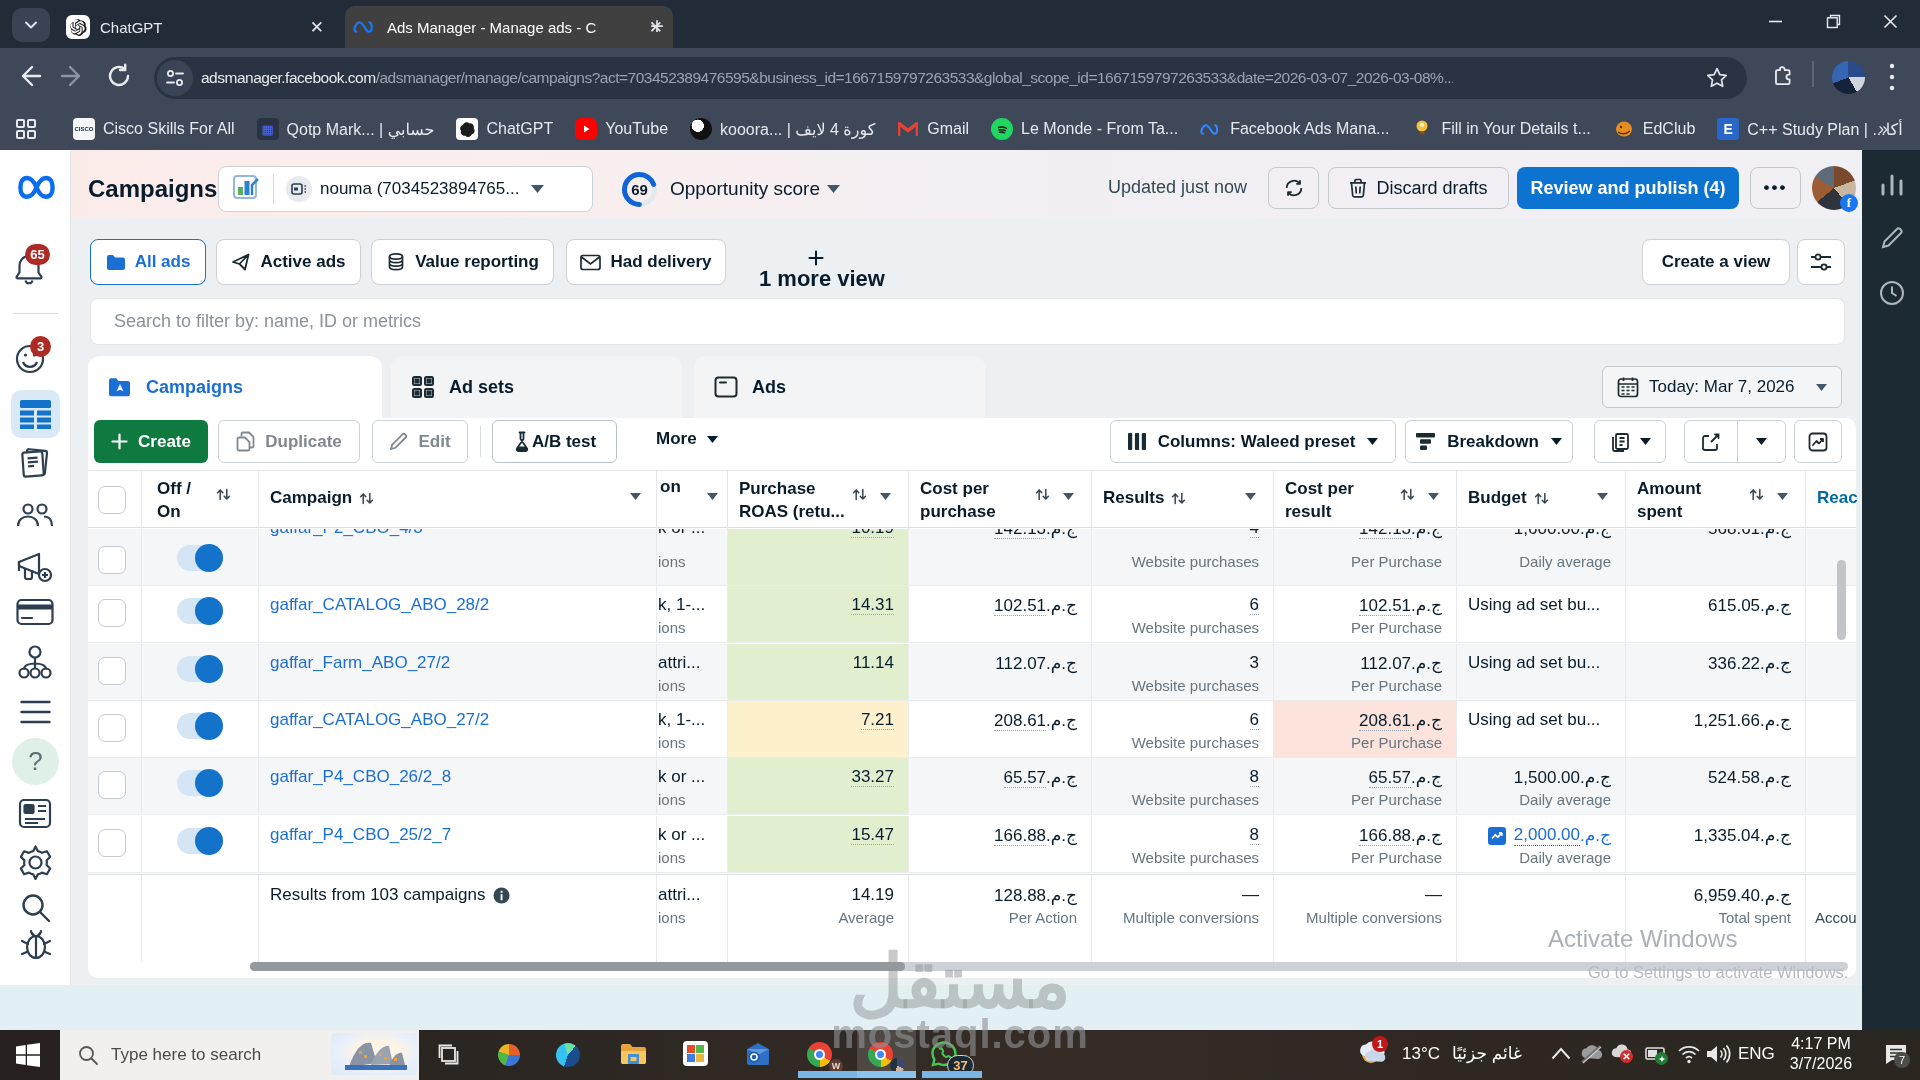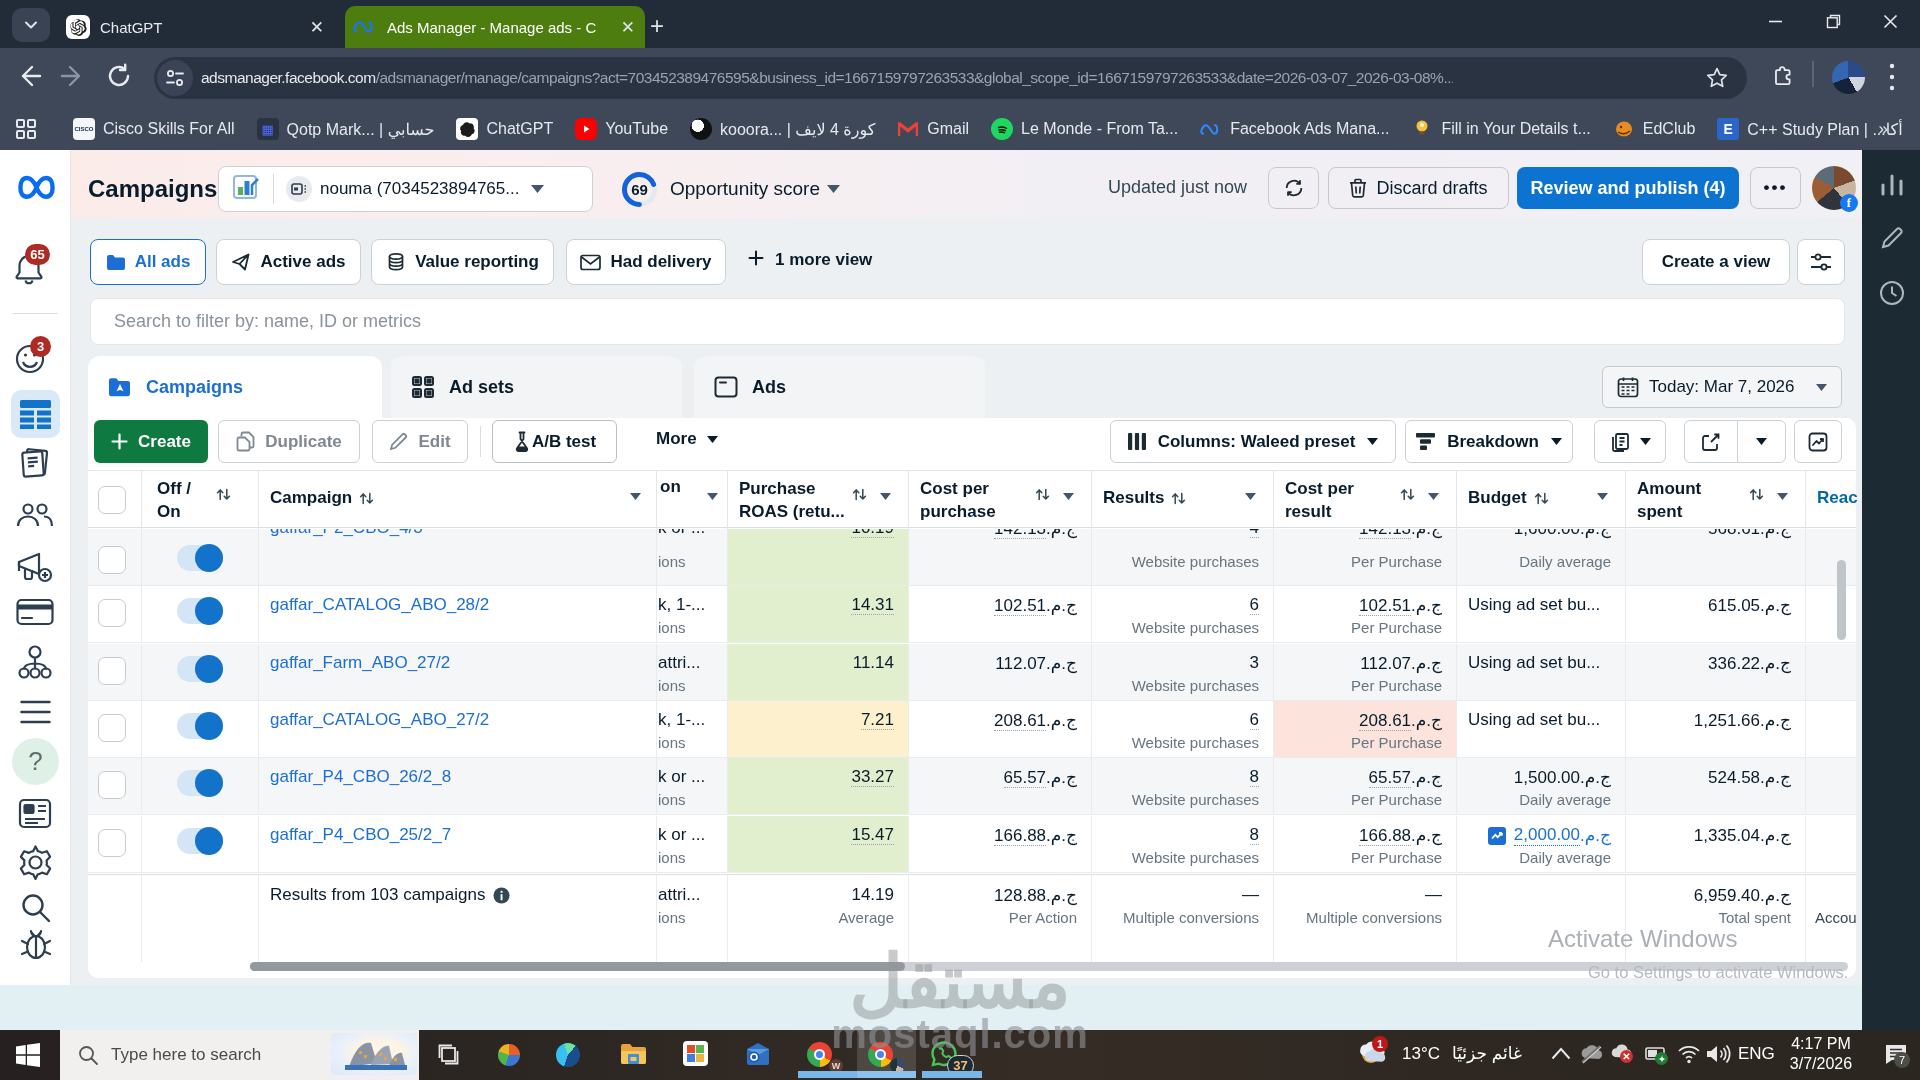--- a/index.html
+++ b/index.html
@@ -5,21 +5,21 @@
 * { margin:0; padding:0; box-sizing:border-box; }
 html,body { width:1920px; height:1080px; overflow:hidden; }
 body { font-family:"Liberation Sans", sans-serif; position:relative; background:#fff; }
 .abs { position:absolute; }
 svg { display:block; }
 
 
 #tabstrip { position:absolute; left:0; top:0; width:1920px; height:48px; background:#222b38; }
 .tabchev { position:absolute; left:12px; top:8px; width:38px; height:34px; background:#394353; border-radius:10px; color:#dfe3e8; display:flex; align-items:center; justify-content:center; }
 .tab1 { position:absolute; left:58px; top:8px; width:278px; height:38px; color:#e8eaed; display:flex; align-items:center; }
-.tab2 { position:absolute; left:345px; top:6px; width:300px; height:42px; background:#4d7c0f; border-radius:10px 10px 0 0; color:#fff; display:flex; align-items:center; }
+.tab2 { position:absolute; left:345px; top:6px; width:328px; height:42px; background:#404040; border-radius:10px 10px 0 0; color:#fff; display:flex; align-items:center; }
 .favicon { width:24px; height:24px; border-radius:6px; margin:0 10px 0 8px; flex:none; }
 .tabtitle { font-size:15px; white-space:nowrap; overflow:hidden; flex:1; }
 .tabx { color:#dfe3e8; font-size:17px; margin:0 12px; }
 .newtab { position:absolute; left:650px; top:12px; color:#dfe3e8; font-size:24px; font-weight:400; }
 .wctl { position:absolute; top:14px; color:#e8eaed; font-size:15px; }
 
 #toolbar { position:absolute; left:0; top:48px; width:1920px; height:60px; background:#3e4859; }
 .navic { position:absolute; top:15px; }
 #addrbar { position:absolute; left:154px; top:9px; width:1593px; height:42px; background:#2a3342; border-radius:21px; display:flex; align-items:center; }
 .urltext { font-size:15.5px; letter-spacing:-0.5px; overflow:hidden; width:1252px; color:#e8eaed; white-space:nowrap; }
@@ -371,21 +371,21 @@
         </svg>
         <span style="margin-left:9px;">Value reporting</span>
       </div>
 <div class="abs" style="left:566px;top:89px;width:160px;height:46px;border:1px solid #ccd1d6;border-radius:8px;background:#fff;display:flex;align-items:center;justify-content:center;font-size:17px;font-weight:700;color:#081c2c;">
         <svg width="21" height="17" viewBox="0 0 21 17" fill="none" stroke="#1c2b33" stroke-width="1.7">
           <rect x="1" y="1.5" width="19" height="14" rx="2"></rect>
           <path d="M1.5 3 L10.5 10 L19.5 3"></path>
         </svg>
         <span style="margin-left:9px;">Had delivery</span>
       </div>
-<div class="abs" style="left:748px;top:100px;display:flex;font-size:17px;font-weight:700;color:#081c2c;">
+<div class="abs" style="left:748px;top:100px;display:flex;align-items:center;font-size:22px;font-weight:700;color:#081c2c;flex-direction:column;">
         <svg width="16" height="16" viewBox="0 0 16 16">
           <path d="M8 1.5 V14.5 M1.5 8 H14.5" stroke="#081c2c" stroke-width="2" stroke-linecap="round"></path>
         </svg>
         <span style="margin-left:11px;">1 more view</span>
       </div>
 <div class="abs" style="left:1642px;top:89px;width:148px;height:46px;border:1px solid #ccd1d6;border-radius:8px;background:#fff;display:flex;align-items:center;justify-content:center;font-size:17px;font-weight:700;color:#081c2c;">Create a view</div>
 <div class="abs" style="left:1797px;top:89px;width:48px;height:46px;border:1px solid #ccd1d6;border-radius:8px;background:#fff;display:flex;align-items:center;justify-content:center;">
         <svg width="22" height="20" viewBox="0 0 22 20" stroke="#1c2b33" stroke-width="1.8" fill="none">
           <path d="M1 5 h20 M1 15 h20"></path>
           <circle cx="8" cy="5" r="2.6" fill="#fff"></circle>

